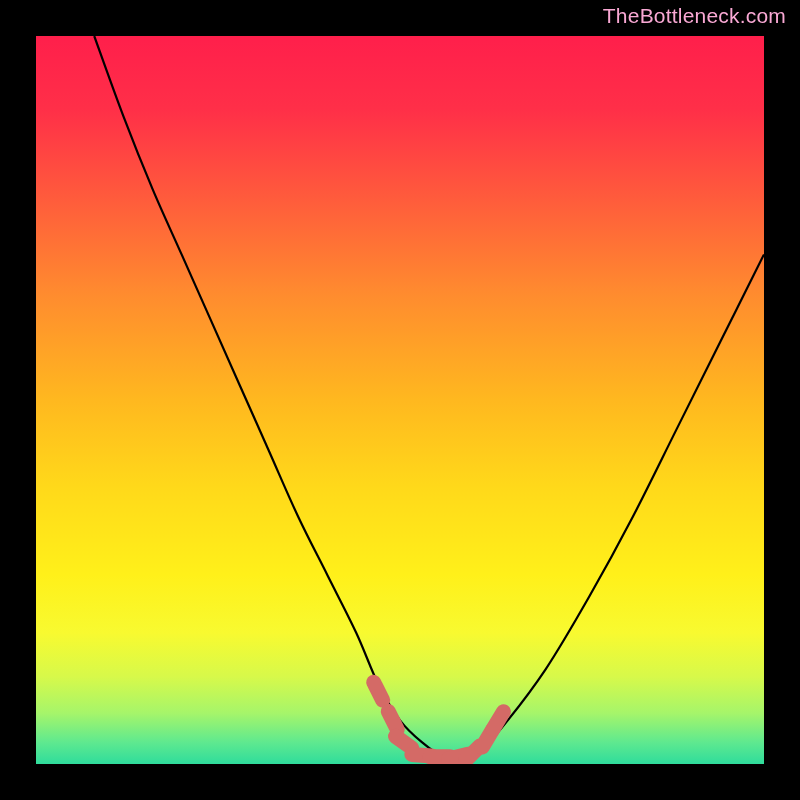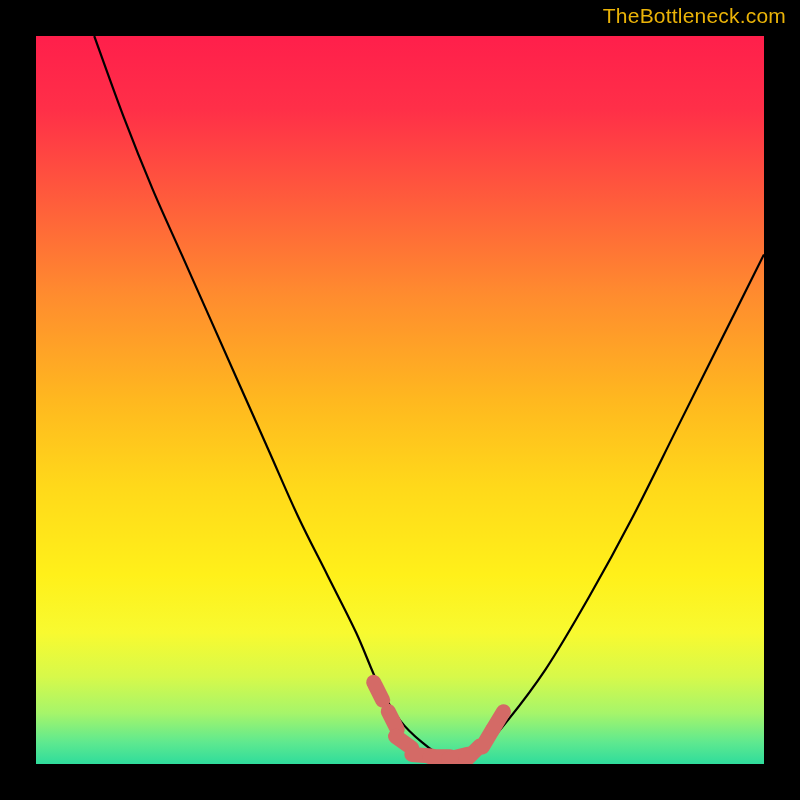--- a/index.html
+++ b/index.html
@@ -16,21 +16,21 @@
     left: 0;
     top: 0;
     width: 800px;
     height: 800px;
     background: #000;
   }
   .watermark {
     position: absolute;
     top: 4px;
     right: 14px;
-    color: #eab308;
+    color: #f9a8d4;
     font-size: 21px;
     font-weight: 500;
     letter-spacing: 0.2px;
     user-select: none;
   }
   .plot-area {
     position: absolute;
     left: 36px;
     top: 36px;
     width: 728px;

